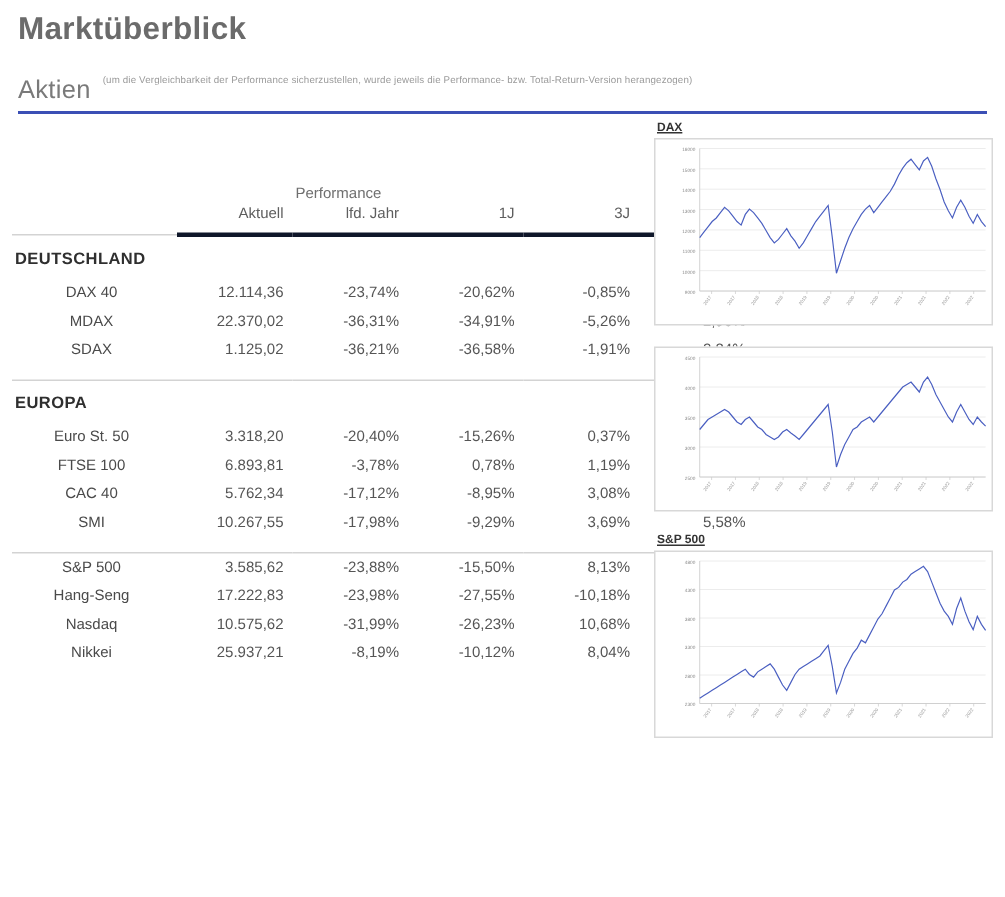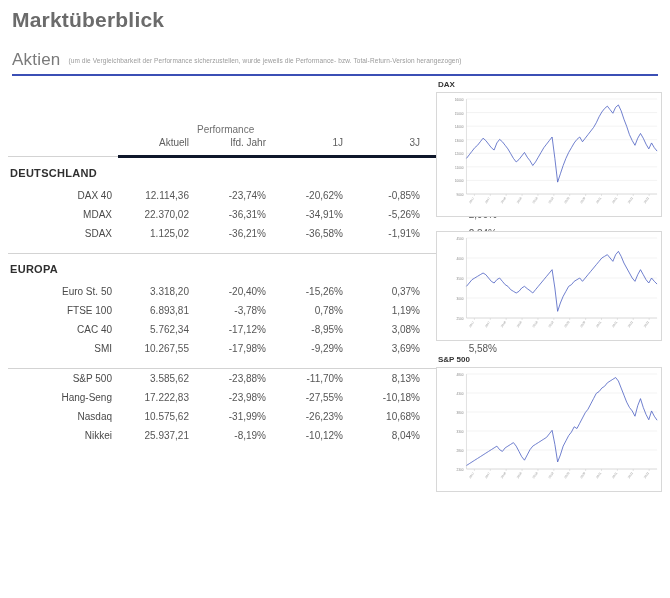--- a/index.html
+++ b/index.html
@@ -24,21 +24,21 @@
   }
   .title {
     font-size: 21px;
     font-weight: bold;
     color: #6b6b6b;
     letter-spacing: 0.2px;
     margin: 8px 0 0 4px;
   }
   .subtitle-row {
     display: flex;
-    align-items: center;
+    align-items: flex-start;
     margin: 18px 0 0 4px;
   }
   .subtitle {
     font-size: 17px;
     color: #7a7a7a;
     letter-spacing: 0.2px;
   }
   .subtitle-note {
     font-size: 6.5px;
     color: #9a9a9a;
@@ -101,21 +101,21 @@
     padding: 9px 6px 7px 2px;
     letter-spacing: 0.3px;
   }
   .data-row td {
     font-size: 10px;
     color: #555555;
     padding: 4px 6px;
     text-align: right;
   }
   .data-row td.name {
-    text-align: right;
+    text-align: center;
     padding-left: 2px;
     color: #4a4a4a;
   }
   .sep-row td {
     border-top: 1px solid #d3d3d3;
     height: 0;
     padding: 0;
     font-size: 0;
     line-height: 0;
   }
@@ -129,20 +129,21 @@
   
   .chart-block {
     margin-bottom: 14px;
   }
   .chart-title {
     font-size: 8px;
     font-weight: bold;
     color: #333333;
     margin-bottom: 3px;
     padding-left: 2px;
+    text-decoration: underline;
   }
   .chart-box {
     border: 1px solid #d8d8d8;
     background: #ffffff;
     box-sizing: border-box;
   }
   .chart-box svg {
     display: block;
   }
   .chart1 { height: 125px; }
@@ -263,21 +264,21 @@
               <td colspan="6"></td>
             </tr>
           <tr class="sep-row">
               <td colspan="6"></td>
             </tr>
 
           <tr class="data-row">
             <td class="name">S&amp;P 500</td>
             <td>3.585,62</td>
             <td>-23,88%</td>
-            <td>-11,70%</td>
+            <td>-15,50%</td>
             <td>8,13%</td>
             <td>9,22%</td>
           </tr>
           <tr class="data-row">
             <td class="name">Hang-Seng</td>
             <td>17.222,83</td>
             <td>-23,98%</td>
             <td>-27,55%</td>
             <td>-10,18%</td>
             <td>-5,95%</td>

